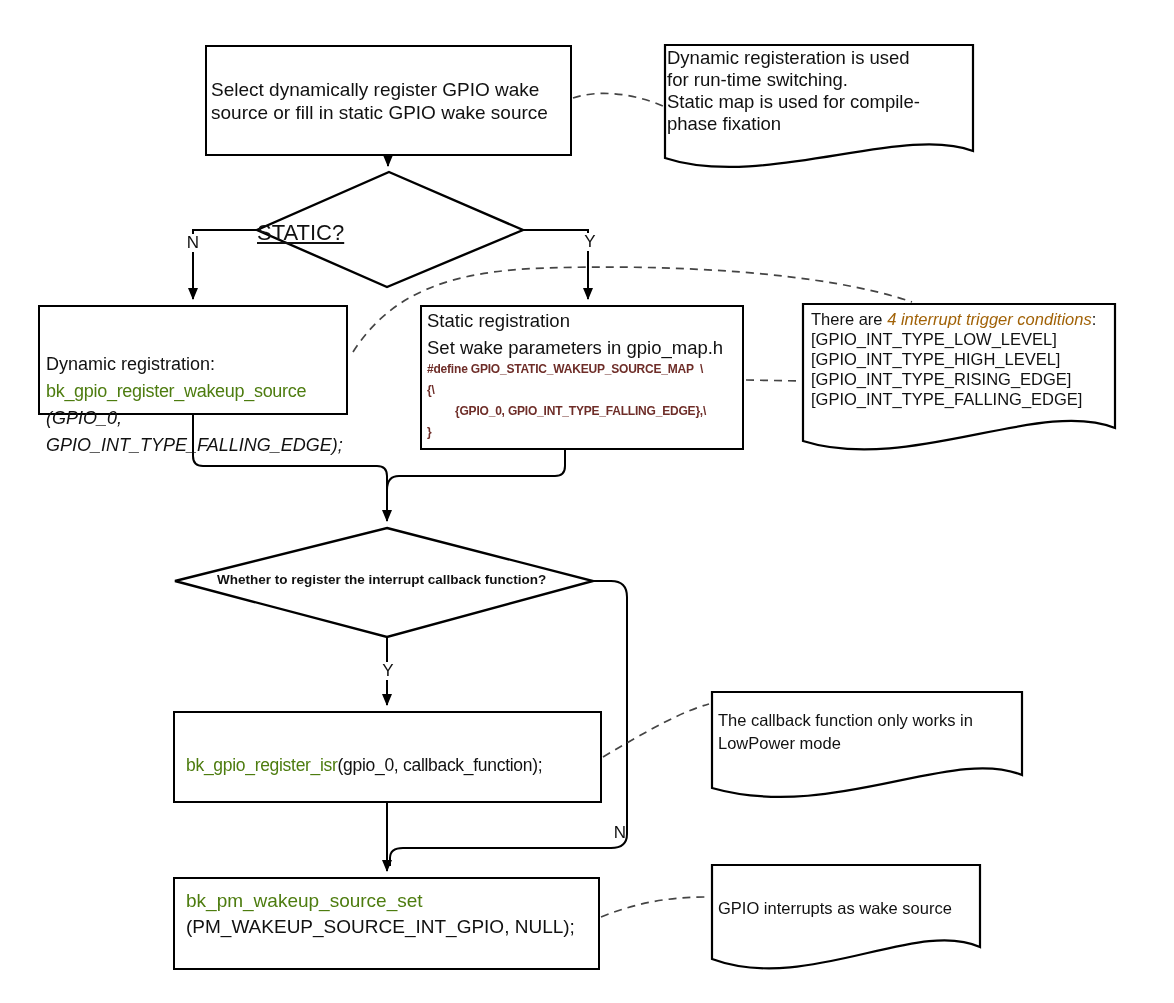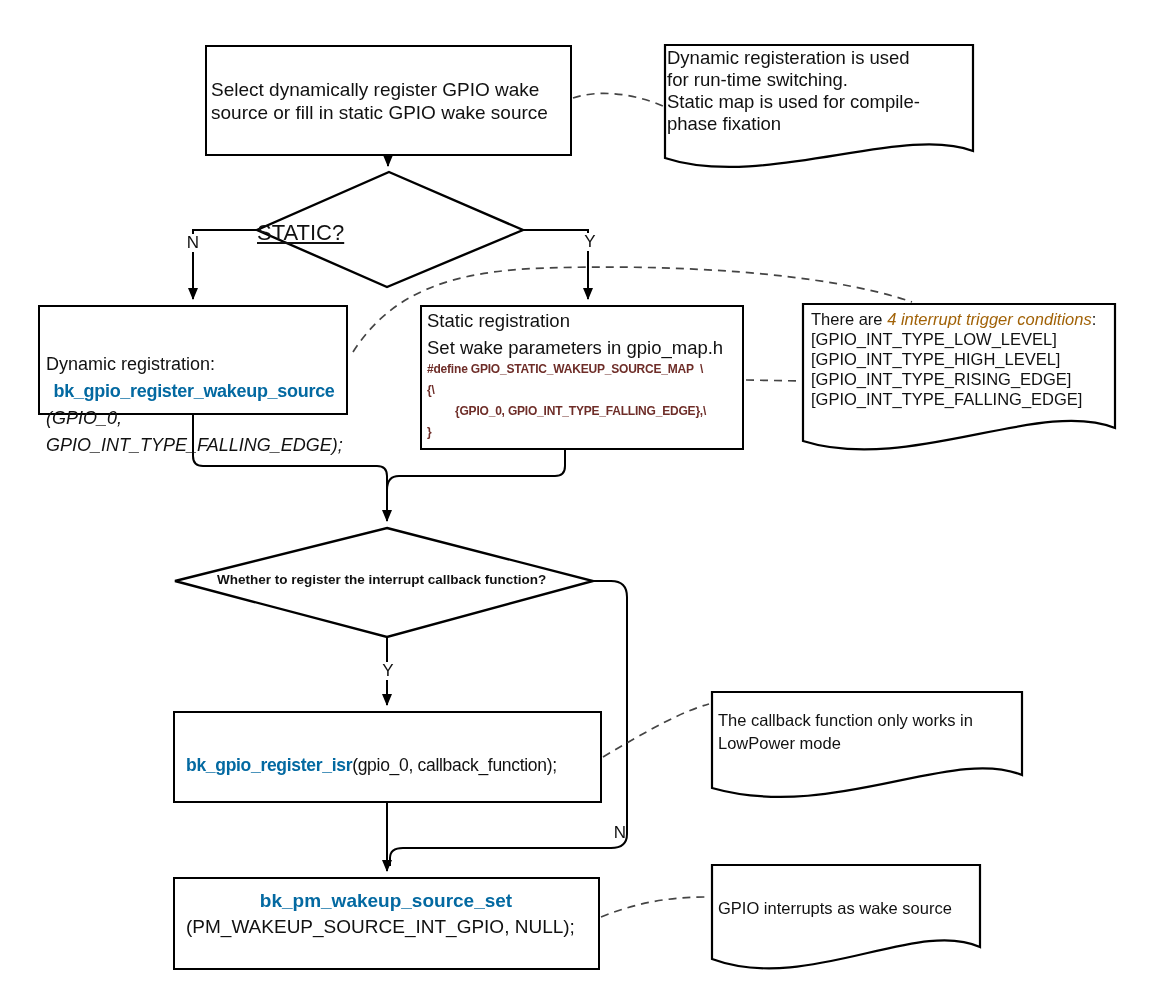--- a/index.html
+++ b/index.html
@@ -5,21 +5,21 @@
   html,body{margin:0;padding:0;background:#ffffff;}
   .stage{
     position:relative;width:1174px;height:1003px;background:#ffffff;overflow:hidden;
     font-family:"Liberation Sans","DejaVu Sans",sans-serif;color:#111111;
   }
   .stage svg.layer{position:absolute;left:0;top:0;width:1174px;height:1003px;}
   .box{position:absolute;border:2px solid #000;background:#fff;box-sizing:border-box;}
   .txt{position:absolute;color:#111;}
   .center{}
   .vcenter{display:flex;flex-direction:column;justify-content:center;}
-  .fn{color:#0369a1;font-weight:bold;text-align:center;}
+  .fn{color:#4d7c0f;font-weight:normal;}
   .it{font-style:italic;}
   .code-line{white-space:pre;color:#6e2d28;font-weight:bold;font-size:12px;line-height:21px;letter-spacing:-0.2px;}
   .code-indent{padding-left:28px;}
   .lbl{position:absolute;font-size:17px;line-height:18px;transform:translate(-50%,-50%);padding:0 2px;}
   .lbl.bg{background:#ffffff;}
   .b1-text{left:211px;top:47px;width:355px;height:107px;font-size:19px;line-height:23px;}
   .doc1-text{left:667px;top:47px;width:304px;font-size:18.5px;line-height:22px;}
   .d1-text{left:257px;top:220px;width:266px;font-size:22px;text-decoration:underline;}
   .b2-text{left:46px;top:309px;width:296px;font-size:18px;line-height:27px;margin-top:42px;}
   .b2-fn{letter-spacing:-0.3px;}

